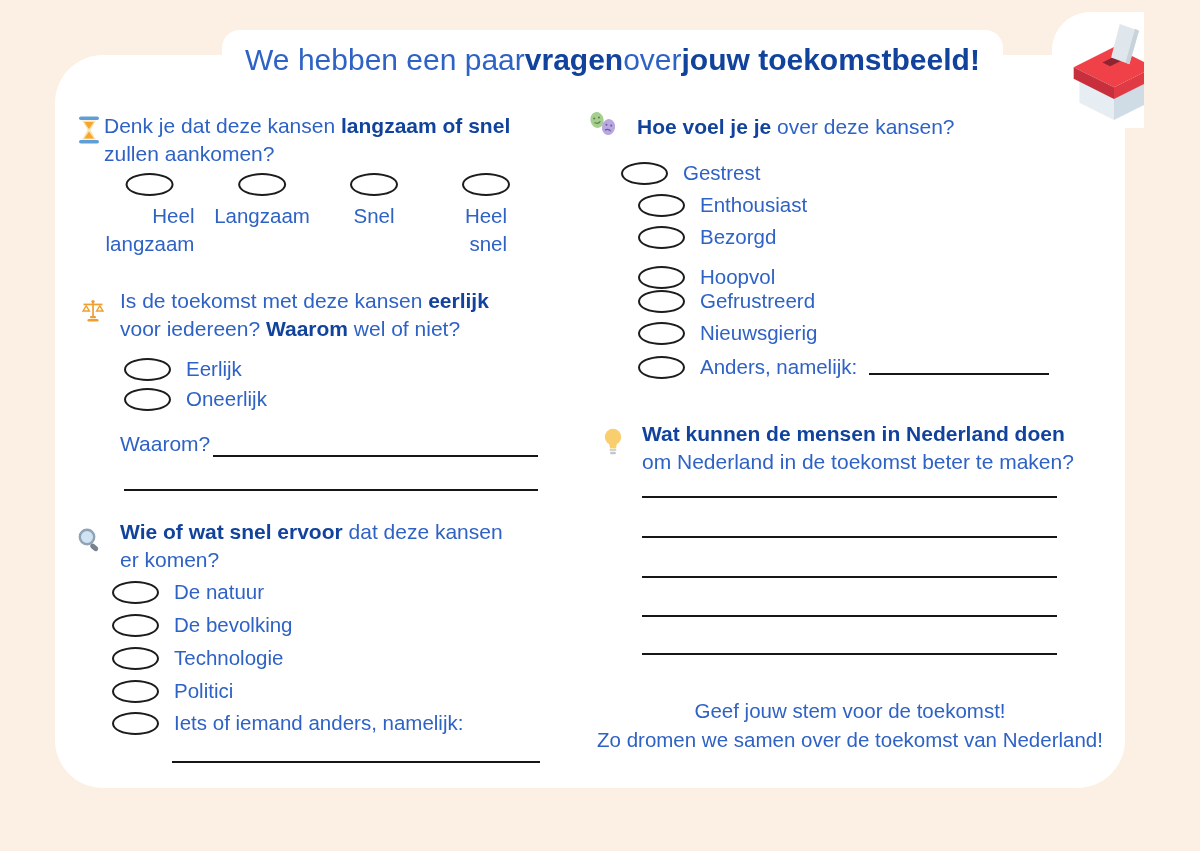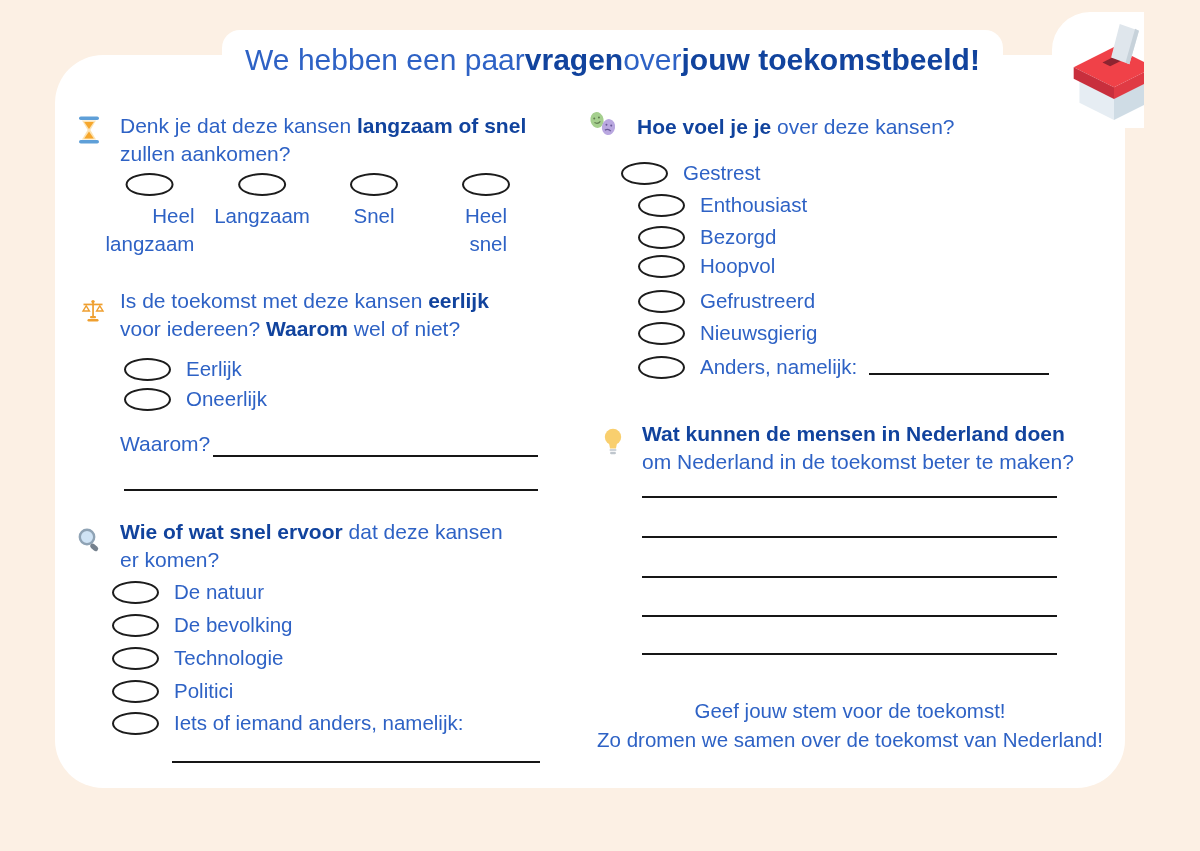--- a/index.html
+++ b/index.html
@@ -62,21 +62,21 @@
     <polygon points="72,7 76,9 66,44 62,42" fill="#c7d2da"></polygon>
   </svg>
 
   <svg class="icon" style="left:78px; top:116px;" width="22" height="28" viewBox="0 0 22 28">
     <rect x="1" y="0.5" width="20" height="3.6" rx="1.8" fill="#5e9fd8"></rect>
     <rect x="1" y="23.9" width="20" height="3.6" rx="1.8" fill="#5e9fd8"></rect>
     <path d="M4 4.5 h14 l-5.6 9.5 5.6 9.5 h-14 l5.6 -9.5 z" fill="#fce3b3"></path>
     <path d="M6.2 6 h9.6 L11 13 z" fill="#f6a62b"></path>
     <path d="M11 15.5 l4.8 7 h-9.6 z" fill="#f6a62b"></path>
   </svg>
-  <div class="q-text" style="left:120px; top:112px;">
+  <div class="q-text" style="left:104px; top:112px;">
     <span>Denk je dat deze kansen </span><b>langzaam of snel</b><br>
     <span>zullen aankomen?</span>
   </div>
 
   <div class="scale-opt" style="left:150px; top:173px;">
     <span class="oval" style="width:48px;"></span>
     <div class="lbl">
         <span class="l">Heel</span>
         <span class="l">langzaam</span>
       </div>
@@ -184,21 +184,21 @@
     <span class="lbl">Gestrest</span>
   </div>
   <div class="opt-row" style="left:638px; top:192px;">
     <span class="oval"></span>
     <span class="lbl">Enthousiast</span>
   </div>
   <div class="opt-row" style="left:638px; top:224px;">
     <span class="oval"></span>
     <span class="lbl">Bezorgd</span>
   </div>
-  <div class="opt-row" style="left:638px; top:253px;">
+  <div class="opt-row" style="left:638px; top:264px;">
     <span class="oval"></span>
     <span class="lbl">Hoopvol</span>
   </div>
   <div class="opt-row" style="left:638px; top:288px;">
     <span class="oval"></span>
     <span class="lbl">Gefrustreerd</span>
   </div>
   <div class="opt-row" style="left:638px; top:320px;">
     <span class="oval"></span>
     <span class="lbl">Nieuwsgierig</span>

